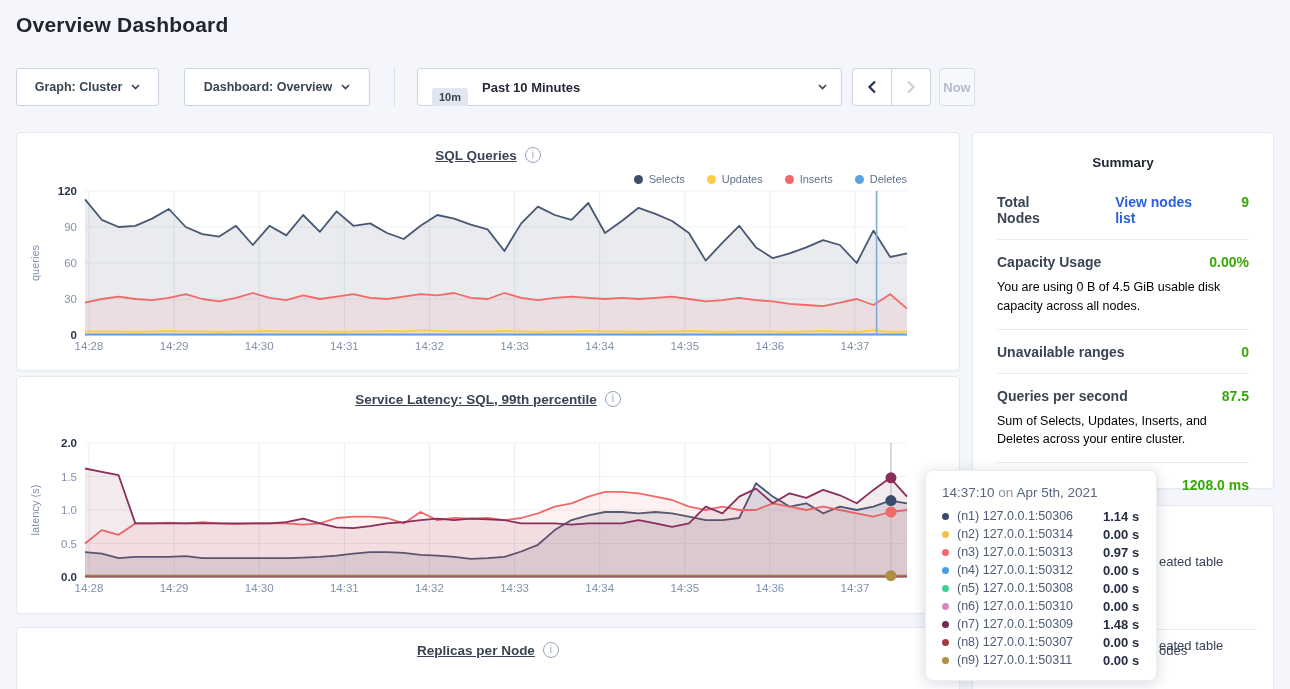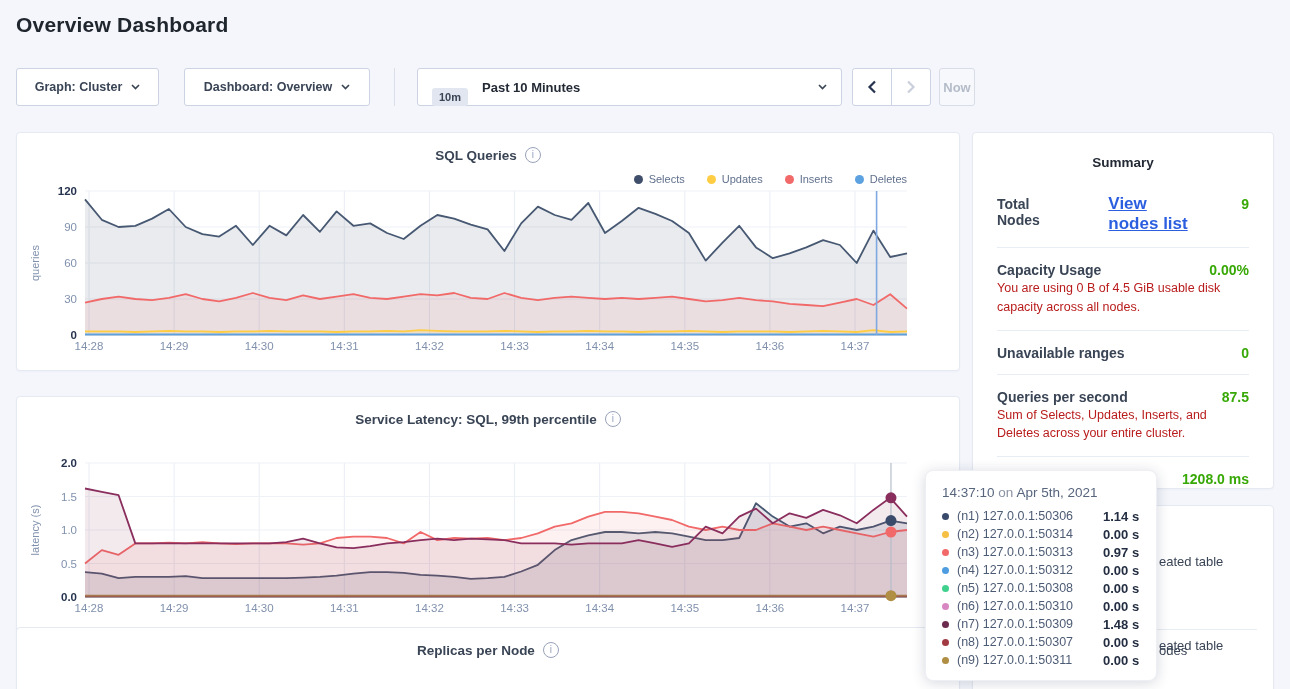--- a/index.html
+++ b/index.html
@@ -50,52 +50,52 @@
     background:#f7f8fb; border:1px solid #d8dde8; border-radius:3px;
     display:flex; align-items:center; justify-content:center;
     font-size:13px; font-weight:700; color:#b4bcc9; cursor:default;
   }
   
   .card {
     position:absolute; background:#fff; border:1px solid #e5e9f2;
     border-radius:4px; box-shadow:0 1px 2px rgba(40,50,80,.03);
   }
   .card-sql      { left:16px; top:132px; width:944px; height:239px; }
-  .card-latency  { left:16px; top:396px; width:944px; height:238px; }
+  .card-latency  { left:16px; top:376px; width:944px; height:238px; }
   .card-replicas { left:16px; top:627px; width:944px; height:120px; }
   .card-summary  { left:972px; top:132px; width:302px; height:357px; }
   .card-events   { left:972px; top:505px; width:302px; height:220px; }
   .chart-title {
     position:absolute; top:14px; left:0; right:0; text-align:center;
     font-size:13.5px; font-weight:700; color:#394455;
   }
-  .chart-title .t { vertical-align:middle; }
+  .chart-title .t { vertical-align:middle;text-decoration:underline; }
   .info-icon {
     display:inline-block; vertical-align:middle; margin-left:8px;
     width:16px; height:16px; border:1px solid #98a2ba; border-radius:50%;
     font-size:10px; line-height:14px; color:#98a2ba; text-align:center;
     font-weight:400; cursor:pointer;
   }
   .legend {
     position:absolute; top:40px; right:52px; display:flex; gap:22px;
   }
   .legend-item { display:flex; align-items:center; gap:6px; cursor:pointer; }
   .legend-dot { width:9px; height:9px; border-radius:50%; }
   .legend-label { font-size:11px; color:#60708c; }
   .chart-svg { position:absolute; left:0; top:0; }
   
   .summary-title { text-align:center; font-size:13.5px; font-weight:700; color:#242a35; padding-top:22px; }
   .summary-body { padding:10px 24px 0 24px; }
   .sum-row { border-bottom:1px solid #e8ecf3; padding:14px 0 13px 0; }
   .sum-row:last-child { border-bottom:none; }
   .sum-head { display:flex; align-items:baseline;gap:44px; }
   .sum-label { font-size:14px; font-weight:700; color:#394455; }
-  .sum-link { font-size:17px; font-weight:700; color:#2b5fe0; margin-left:10px; cursor:pointer;text-decoration:underline; }
+  .sum-link { font-size:14px; font-weight:700; color:#2b5fe0; margin-left:10px; cursor:pointer; }
   .sum-value { margin-left:auto; font-size:14px; font-weight:700; color:#37a806; }
-  .sum-desc { margin-top:1px; font-size:12.5px; line-height:1.5; color:#b91c1c; }
+  .sum-desc { margin-top:8px; font-size:12.5px; line-height:1.5; color:#000000; }
   
   .events-heading { text-align:center; font-size:13.5px; font-weight:700; color:#242a35; padding-top:12px; }
   .event-frag { position:absolute; font-size:13px; color:#394455; white-space:nowrap; }
   .ev-divider { position:absolute; left:16px; right:16px; top:123px; height:1px; background:#e8ecf3; }
   
   .chart-tooltip {
     position:absolute; left:925px; top:470px; width:232px; height:211px;
     background:#fff; border-radius:8px; border:1px solid #edeff4;
     box-shadow:0 2px 14px rgba(30,40,70,.18); padding:14px 16px 10px 16px;
     z-index:20;

